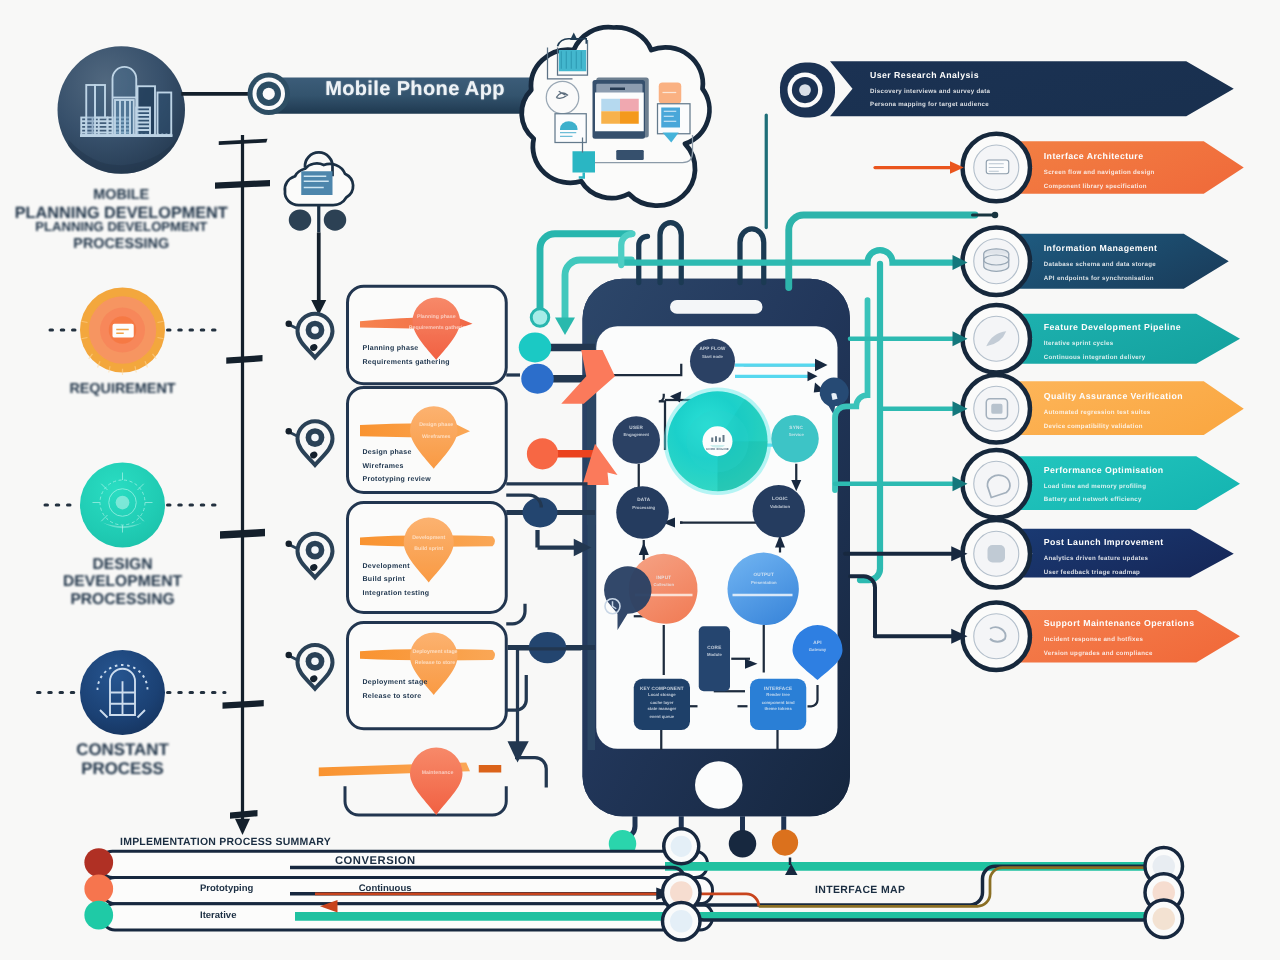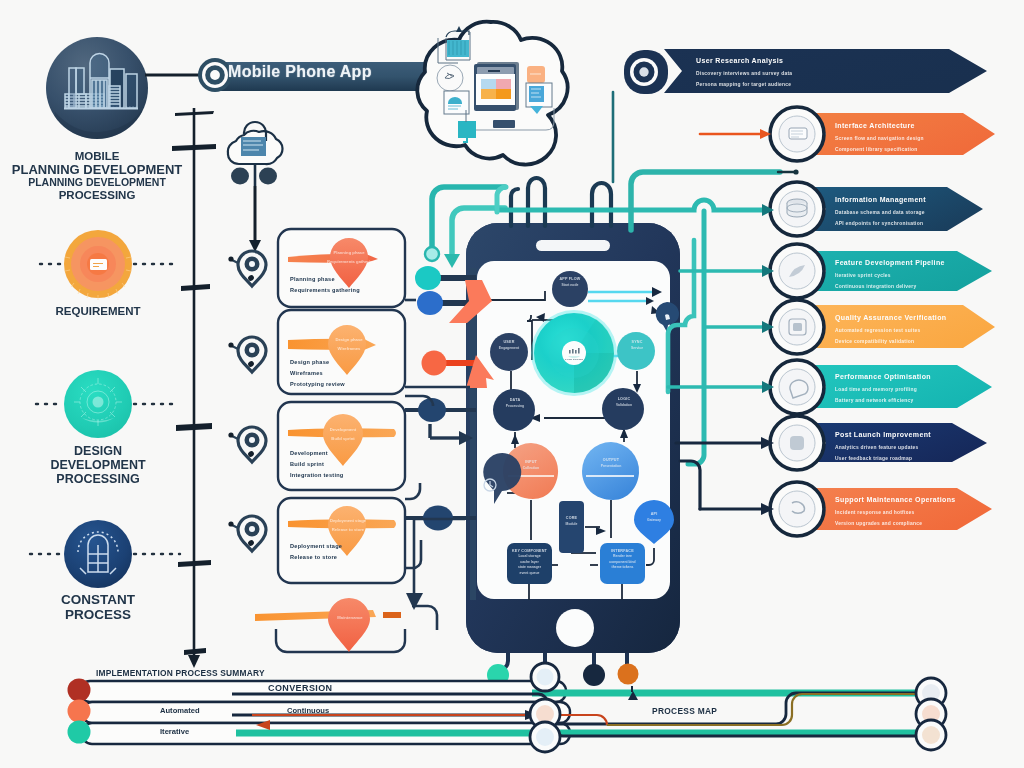--- a/index.html
+++ b/index.html
@@ -1,21 +1,21 @@
 <!DOCTYPE html>
 <html><head>
 <meta charset="utf-8">
 <style>
   html,body{margin:0;padding:0;}
   body{width:1024px;height:768px;background:#f8f8f7;overflow:hidden;
        font-family:"Liberation Sans",sans-serif;-webkit-font-smoothing:antialiased;}
   #stage{position:relative;width:1024px;height:768px;background:#f8f8f7;
          filter:blur(0.22px) saturate(1.02);}
   svg.layer{position:absolute;left:0;top:0;width:1024px;height:768px;}
-  .banner-title{position:absolute;left:228px;top:63px;width:208px;
+  .banner-title{position:absolute;left:228px;top:63px;width:208px;text-align:center;
     color:#eef3f7;font-size:16px;font-weight:700;letter-spacing:0.3px;
     text-shadow:0 0 1.2px rgba(255,255,255,.6);filter:blur(0.25px);}
   .left-label{position:absolute;width:230px;text-align:center;color:#22364a;
     font-weight:700;filter:blur(0.65px);line-height:13px;}
   .left-label div{font-size:12.5px;}
   .left-label .thin{font-size:10.5px;font-weight:600;}
   .ll0{left:-18px;top:150px;}
   .ll0 div:nth-child(1){font-size:11.5px;}
   .ll0 div:nth-child(2){font-size:13px;}
   .ll0 div:nth-child(4){font-size:11.5px;}
@@ -885,18 +885,18 @@
       <div class="b">Render tree</div>
       <div class="b">component bind</div>
       <div class="b">theme tokens</div>
     </div>
     <div class="pn phub">
       <div class="h">CORE ENGINE</div>
     </div>
 
     <div class="legend-lbl bl0">IMPLEMENTATION PROCESS SUMMARY</div>
     <div class="legend-lbl bl0b">CONVERSION</div>
-    <div class="legend-lbl bl1">Automated</div>
+    <div class="legend-lbl bl1">Prototyping</div>
     <div class="legend-lbl bl1b">Continuous</div>
     <div class="legend-lbl bl2">Iterative</div>
-    <div class="legend-lbl bnote">PROCESS MAP</div>
+    <div class="legend-lbl bnote">INTERFACE MAP</div>
   </div>
 </div>
 
 </body></html>

